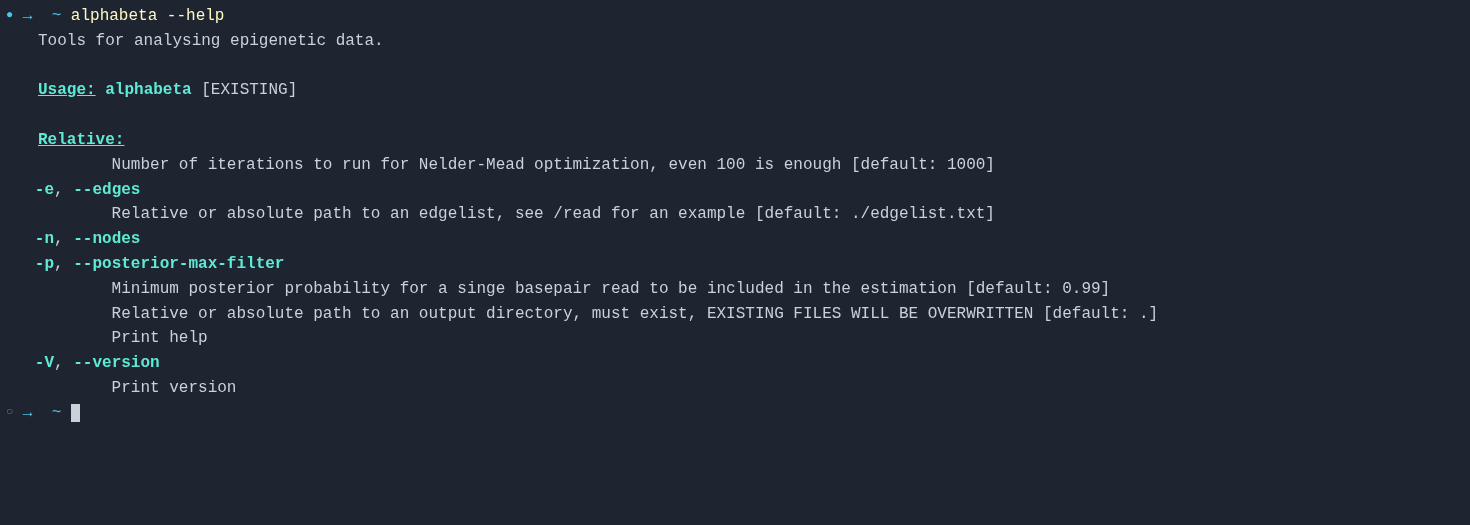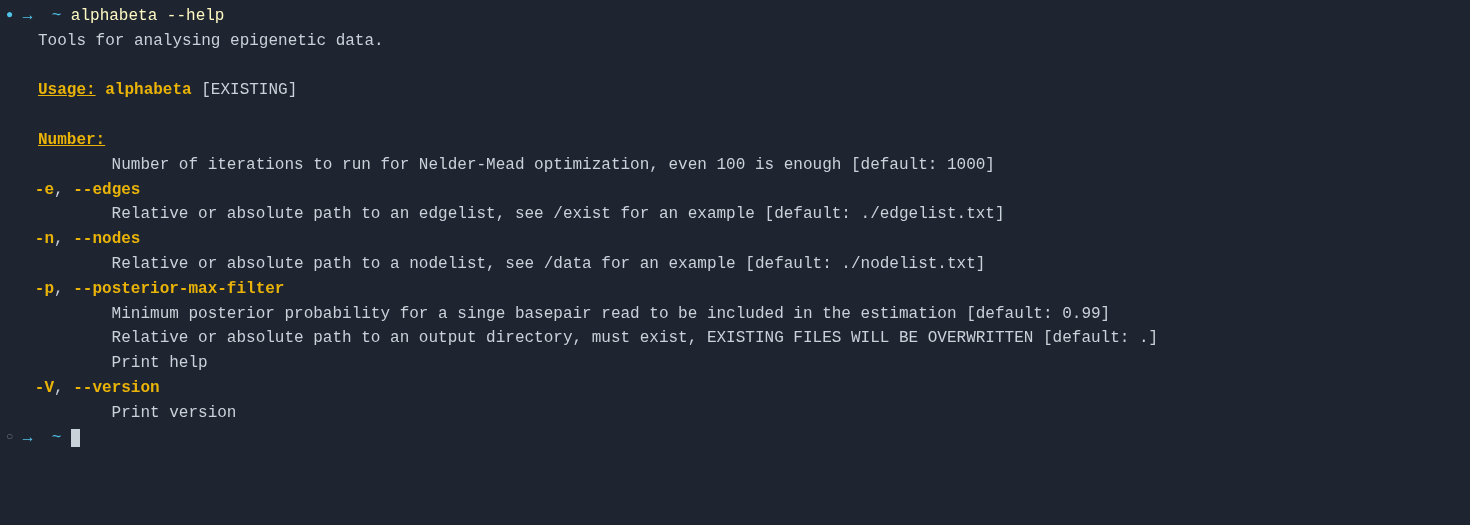--- a/index.html
+++ b/index.html
@@ -37,21 +37,21 @@
       font-weight: bold;
     }
     .prompt-tilde {
       color: #4fc3e8;
     }
     .command {
       color: #fef9c3;
     }
     .bold {
       font-weight: bold;
-      color: #eab308;
+      color: #5eead4;
     }
     .underline {
       text-decoration: underline;
     }
     .indent1 {
       padding-left: 38px;
     }
     .cursor {
       display: inline-block;
       width: 9px;
@@ -61,28 +61,27 @@
     }
   </style>
 </head>
 <body>
 
 <div class="line"><span class="prompt-circle-filled">●</span> <span class="prompt-arrow">→</span>  <span class="prompt-tilde">~</span> <span class="command">alphabeta --help</span></div>
 <div class="line indent1">Tools for analysing epigenetic data.</div>
 <div class="line">&nbsp;</div>
 <div class="line indent1"><span class="bold underline">Usage:</span> <span class="bold">alphabeta</span> <span>[EXISTING]</span></div>
 <div class="line">&nbsp;</div>
-<div class="line indent1"><span class="bold underline">Number:</span></div>
+<div class="line indent1"><span class="bold underline">Relative:</span></div>
 
 <div id="options-container">
     <div class="line">           Number of iterations to run for Nelder-Mead optimization, even 100 is enough [default: 1000]</div>
     <div class="line">   <span class="bold">-e</span><span>, </span><span class="bold">--edges</span><span> <edges></edges></span></div>
-    <div class="line">           Relative or absolute path to an edgelist, see /exist for an example [default: ./edgelist.txt]</div>
+    <div class="line">           Relative or absolute path to an edgelist, see /read for an example [default: ./edgelist.txt]</div>
     <div class="line">   <span class="bold">-n</span><span>, </span><span class="bold">--nodes</span><span> <nodes></nodes></span></div>
-    <div class="line">           Relative or absolute path to a nodelist, see /data for an example [default: ./nodelist.txt]</div>
     <div class="line">   <span class="bold">-p</span><span>, </span><span class="bold">--posterior-max-filter</span><span> <posterior_max_filter></posterior_max_filter></span></div>
     <div class="line">           Minimum posterior probability for a singe basepair read to be included in the estimation [default: 0.99]</div>
     <div class="line">           Relative or absolute path to an output directory, must exist, EXISTING FILES WILL BE OVERWRITTEN [default: .]</div>
     <div class="line">           Print help</div>
     <div class="line">   <span class="bold">-V</span><span>, </span><span class="bold">--version</span><span></span></div>
     <div class="line">           Print version</div>
   </div>
 
 <div class="line"><span class="prompt-circle-empty">○</span> <span class="prompt-arrow">→</span>  <span class="prompt-tilde">~</span> <span class="cursor"></span></div>
 

